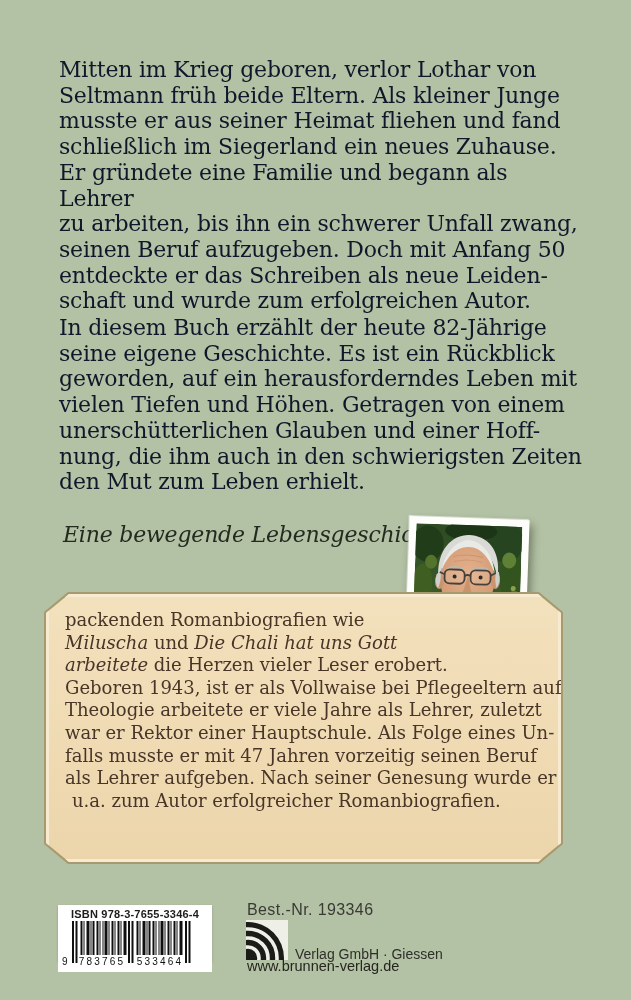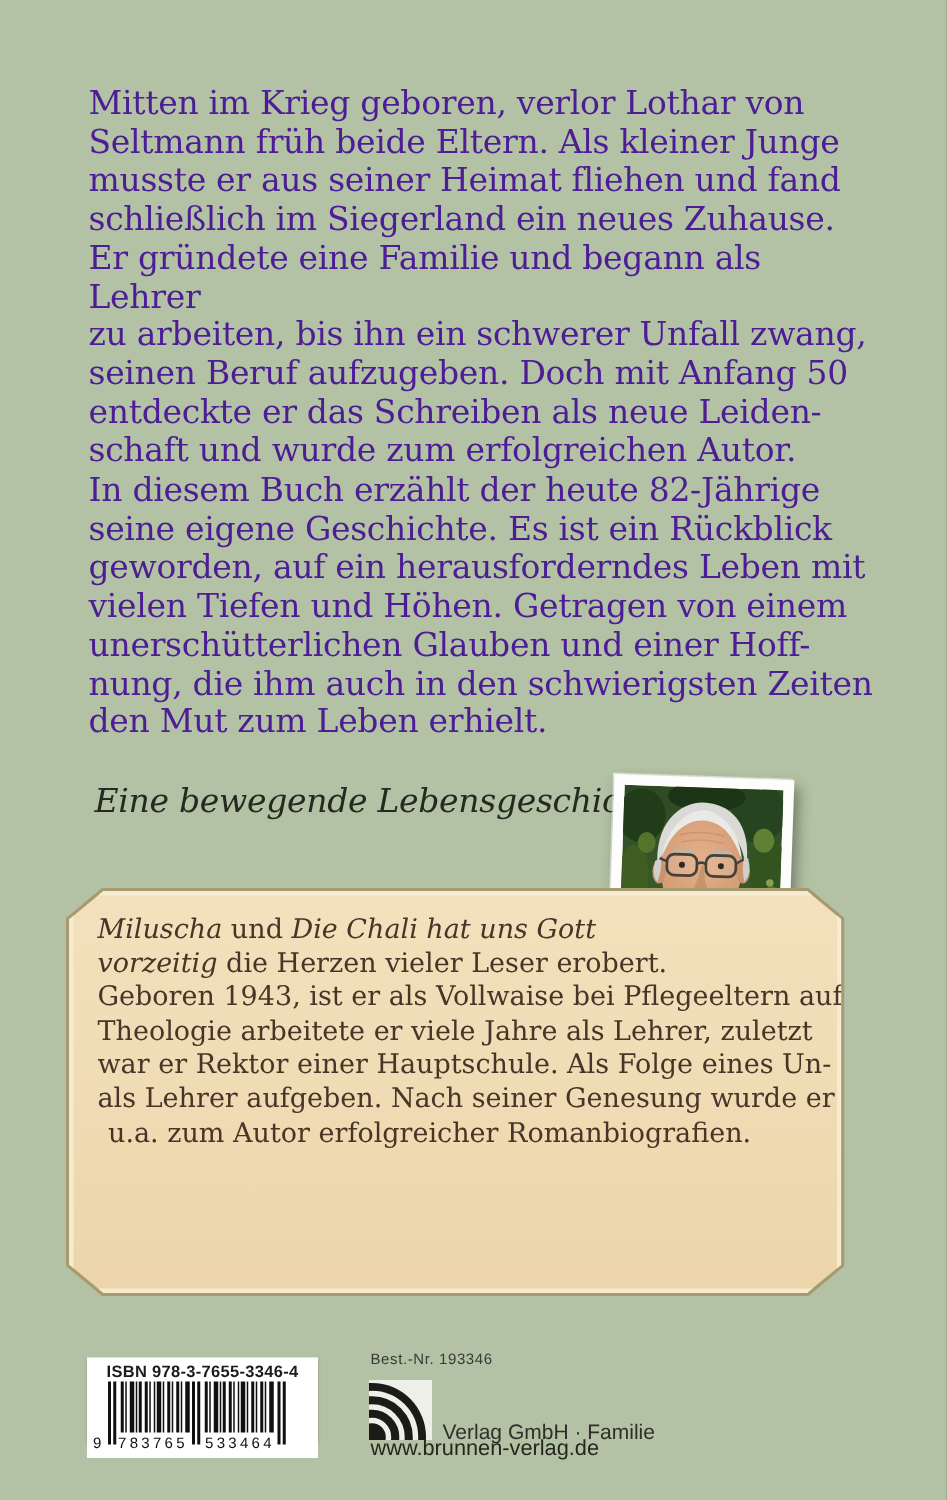--- a/index.html
+++ b/index.html
@@ -4,21 +4,21 @@
 <style>
   html,body{margin:0;padding:0;background:#8a9a80;}
   .cover{
     position:relative;width:631px;height:1000px;overflow:hidden;
     background:#b3c1a4;
     font-family:"DejaVu Serif","Liberation Serif",serif;
   }
   
   .para{
     position:absolute;left:59px;width:525px;
-    font-size:22px;line-height:25.7px;color:#4c1d95;
+    font-size:22px;line-height:25.7px;color:#0f172a;
     white-space:pre-line;letter-spacing:-0.2px;
   }
   .para1{top:57px;}
   .para2{top:315px;}
   .tagline{
     position:absolute;left:63px;top:522px;
     font-size:22px;font-style:italic;color:#232b20;letter-spacing:-0.2px;
   }
   
   .photo{
@@ -51,21 +51,21 @@
   .seg-name{color:#4b6e5e;}
   
   .sans{font-family:"Liberation Sans","DejaVu Sans",sans-serif;}
   .barcode-box{
     position:absolute;left:58px;top:905px;width:154px;height:56px;
     background:#ffffff;box-shadow:0 1px 2px rgba(40,50,30,0.25);
   }
   .barcode-box svg{display:block;width:154px;height:67px;}
   .order-no{
     position:absolute;left:247px;top:901px;
-    font-size:10px;letter-spacing:0.4px;color:#3a3a34;
+    font-size:16px;letter-spacing:0.4px;color:#3a3a34;
   }
   .pub-logo{position:absolute;left:246px;top:920px;width:42px;height:40px;}
   .pub-name{
     position:absolute;left:293px;top:918px;
     font-size:27px;line-height:27px;letter-spacing:0.5px;color:#1f1f1b;
   }
   .pub-sub{
     position:absolute;left:295px;top:946px;
     font-size:14px;color:#2f2f2a;
   }
@@ -167,25 +167,27 @@
       <path d="M44,94 Q53,98 62,94" stroke="#b07e5e" stroke-width="1" fill="none" opacity="0.6"></path>
 
       <path d="M38,32 Q53,28 68,32" stroke="#c08a64" stroke-width="1" fill="none" opacity="0.6"></path>
       <path d="M39,37 Q53,33 67,37" stroke="#c08a64" stroke-width="1" fill="none" opacity="0.5"></path>
     </svg>
   </div>
 
   <div class="bio-box-outer">
     <div class="bio-box-inner">
       <div class="bio-text">
+          <div class="bio-line"><span class="seg-normal">packenden Romanbiografien wie</span></div>
           <div class="bio-line"><span class="seg-italic">Miluscha</span><span class="seg-normal"> und </span><span class="seg-italic">Die Chali hat uns Gott</span></div>
-          <div class="bio-line"><span class="seg-italic">vorzeitig</span><span class="seg-normal"> die Herzen vieler Leser erobert.</span></div>
+          <div class="bio-line"><span class="seg-italic">arbeitete</span><span class="seg-normal"> die Herzen vieler Leser erobert.</span></div>
           <div class="bio-line"><span class="seg-normal">Geboren 1943, ist er als Vollwaise bei Pflegeeltern auf-</span></div>
           <div class="bio-line"><span class="seg-normal">Theologie arbeitete er viele Jahre als Lehrer, zuletzt</span></div>
           <div class="bio-line"><span class="seg-normal">war er Rektor einer Hauptschule. Als Folge eines Un-</span></div>
+          <div class="bio-line"><span class="seg-normal">falls musste er mit 47 Jahren vorzeitig seinen Beruf</span></div>
           <div class="bio-line"><span class="seg-normal">als Lehrer aufgeben. Nach seiner Genesung wurde er</span></div>
           <div class="bio-line" style="padding-left: 7px;"><span class="seg-normal">u.a. zum Autor erfolgreicher Romanbiografien.</span></div>
         </div>
     </div>
   </div>
 
   <div class="barcode-box">
     <svg viewBox="0 0 154 67" aria-hidden="true">
       <rect x="0" y="0" width="154" height="67" fill="#ffffff"></rect>
       <text x="77" y="13" text-anchor="middle" font-family="Liberation Sans, sans-serif" font-size="11" font-weight="bold" letter-spacing="0.2" fill="#1c1c1c">ISBN 978-3-7655-3346-4</text>
@@ -236,16 +238,16 @@
   <div class="order-no sans">Best.-Nr. 193346</div>
 
   <svg class="pub-logo" viewBox="0 0 42 40" aria-hidden="true">
     <rect x="0" y="0" width="42" height="40" fill="#eef0e8"></rect>
     <circle cx="2" cy="38" r="36" fill="#1b1b18"></circle>
     <circle cx="2" cy="38" r="29" fill="none" stroke="#eef0e8" stroke-width="3.6"></circle>
     <circle cx="2" cy="38" r="20" fill="none" stroke="#eef0e8" stroke-width="3.6"></circle>
     <circle cx="2" cy="38" r="11" fill="none" stroke="#eef0e8" stroke-width="3.6"></circle>
   </svg>
 
-  <div class="pub-sub sans">Verlag GmbH · Familie</div>
+  <div class="pub-sub sans">Verlag GmbH · Giessen</div>
   <div class="pub-web sans">www.brunnen-verlag.de</div>
 
 </div>
 
 </body></html>

